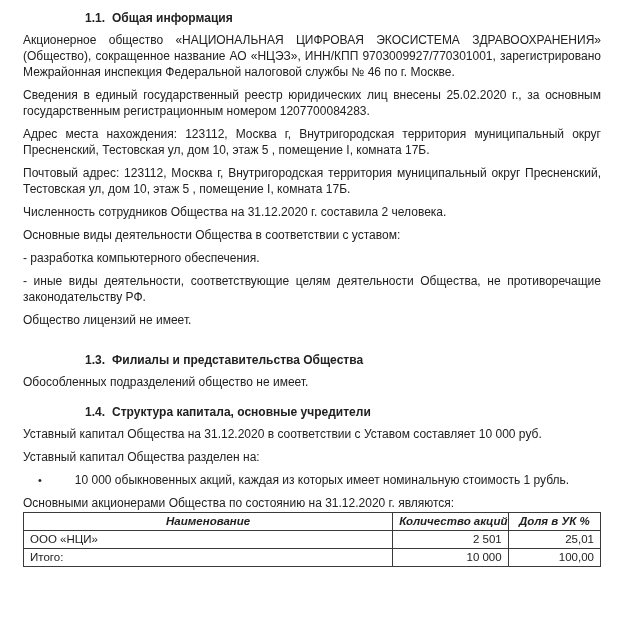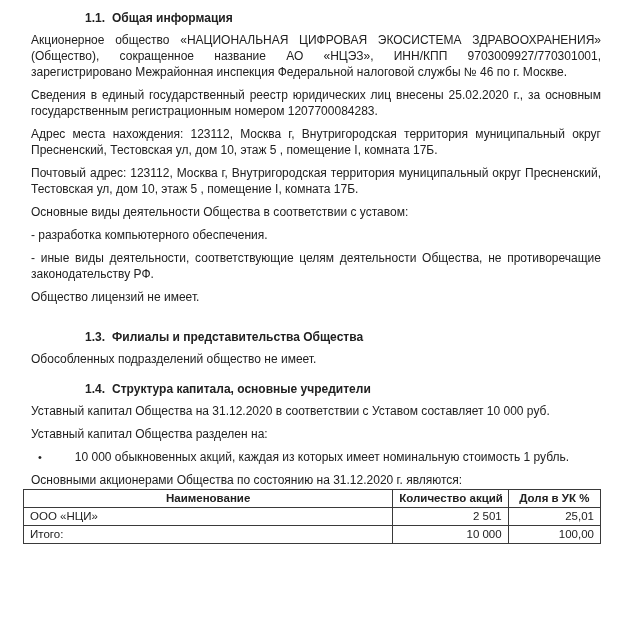--- a/index.html
+++ b/index.html
@@ -21,21 +21,21 @@
   }
   .heading {
     font-size: 12px;
     line-height: 16px;
     font-weight: bold;
     margin: 0 0 6px 62px;
   }
   .heading .num { display: inline-block; margin-right: 7px; }
   .para {
     text-align: justify;
-    margin: 0 0 7px 8px;
+    margin: 0 0 7px 0;
   }
   .para.no-just { text-align: left; }
   .sec-gap-lg { margin-top: 24px; }
   .sec-gap-md { margin-top: 14px; }
   .sec-gap-sm { margin-top: 8px; }
   .bullet-row {
     display: flex;
     margin: 0 0 7px 0;
   }
   .bullet-glyph {
@@ -52,37 +52,38 @@
     table-layout: fixed;
     font-size: 11.5px;
   }
   table.shares th, table.shares td {
     border: 1px solid #3a3a3a;
     padding: 1px 6px 2px 6px;
     line-height: 14px;
     overflow: hidden;
     white-space: nowrap;
   }
-  table.shares th { font-weight: bold; text-align: center; }
+  table.shares th { font-weight: bold; text-align: center; font-style: italic; }
   col.c-name { width: 64%; }
   col.c-qty  { width: 20%; }
   col.c-pct  { width: 16%; }
   td.cell-name { text-align: left; }
   td.cell-num  { text-align: right; padding-right: 12px; }
 </style>
 </head>
 <body>
 
 <div class="page">
 
   <h3 class="heading"><span class="num">1.1.</span><span>Общая информация</span></h3>
   <p class="para">Акционерное общество «НАЦИОНАЛЬНАЯ ЦИФРОВАЯ ЭКОСИСТЕМА ЗДРАВООХРАНЕНИЯ» (Общество), сокращенное название АО «НЦЭЗ», ИНН/КПП 9703009927/770301001, зарегистрировано Межрайонная инспекция Федеральной налоговой службы № 46 по г. Москве.</p>
   <p class="para">Сведения в единый государственный реестр юридических лиц внесены 25.02.2020 г., за основным государственным регистрационным номером 1207700084283.</p>
   <p class="para">Адрес места нахождения: 123112, Москва г, Внутригородская территория муниципальный округ Пресненский, Тестовская ул, дом 10, этаж 5 , помещение I, комната 17Б.</p>
   <p class="para">Почтовый адрес: 123112, Москва г, Внутригородская территория муниципальный округ Пресненский, Тестовская ул, дом 10, этаж 5 , помещение I, комната 17Б.</p>
+  <p class="para no-just">Численность сотрудников Общества на 31.12.2020 г. составила 2 человека.</p>
 
   <p class="para no-just">Основные виды деятельности Общества в соответствии с уставом:</p>
   <p class="para no-just">- разработка компьютерного обеспечения.</p>
   <p class="para">- иные виды деятельности, соответствующие целям деятельности Общества, не противоречащие законодательству РФ.</p>
   <p class="para no-just">Общество лицензий не имеет.</p>
 
   <h3 class="heading sec-gap-lg"><span class="num">1.3.</span><span>Филиалы и представительства Общества</span></h3>
   <p class="para no-just">Обособленных подразделений общество не имеет.</p>
 
   <h3 class="heading sec-gap-md"><span class="num">1.4.</span><span>Структура капитала, основные учредители</span></h3>

